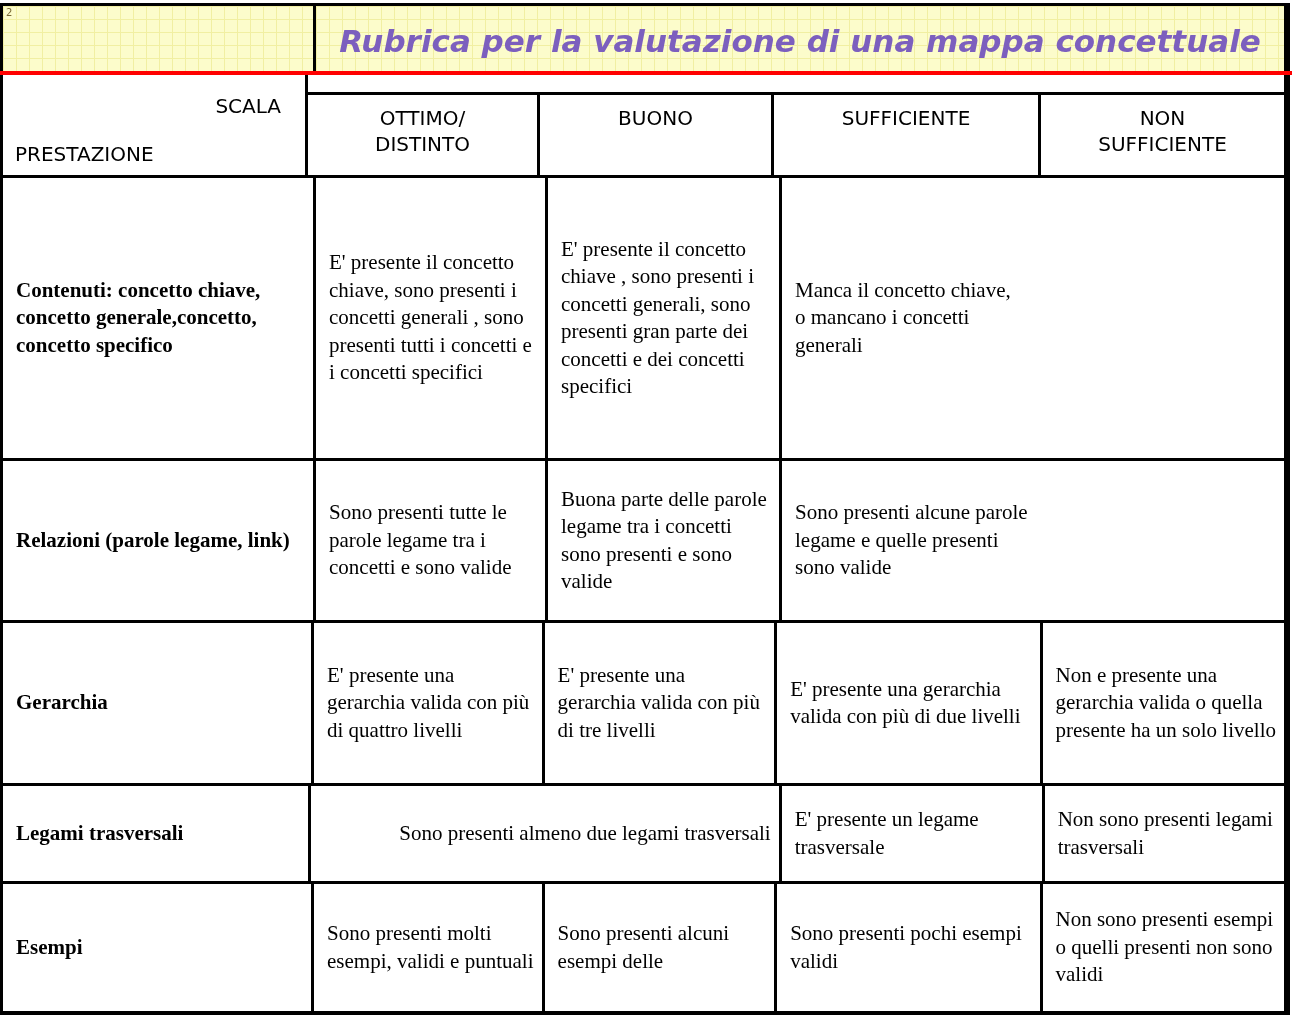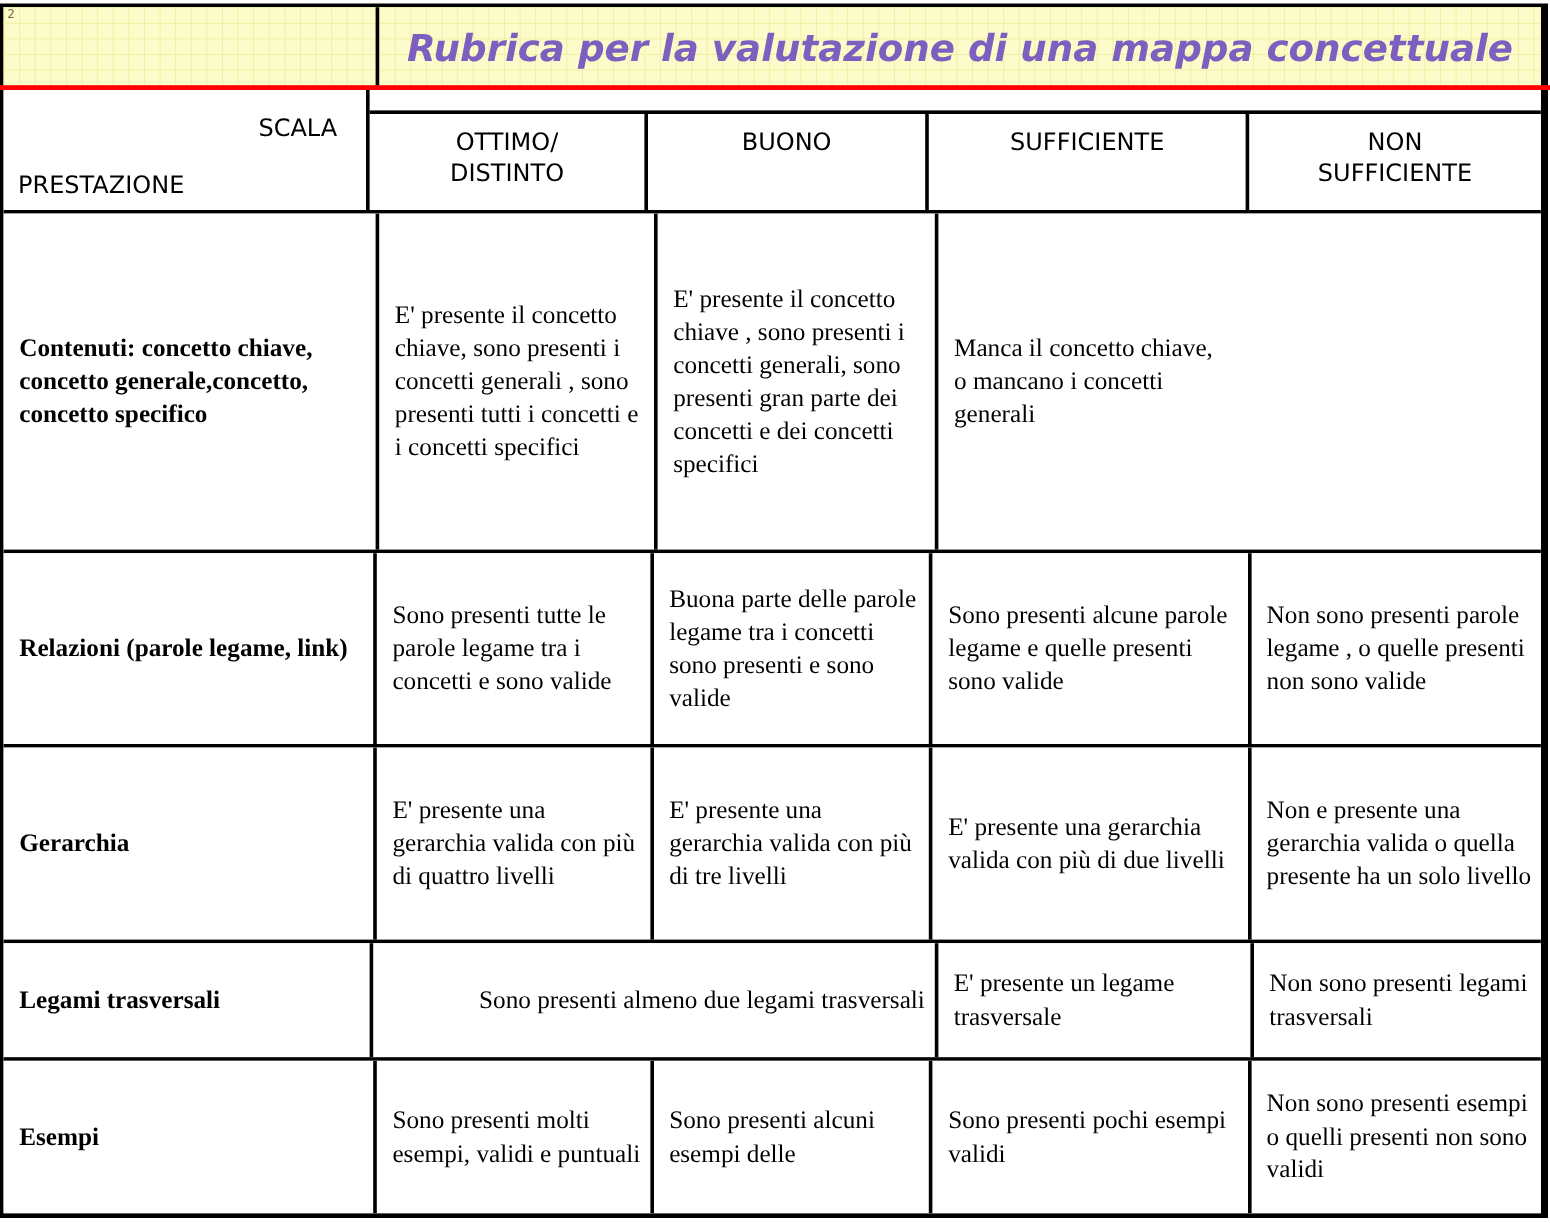--- a/index.html
+++ b/index.html
@@ -97,23 +97,20 @@
         </div>
       <div class="cell w2">
           <span>Sono presenti tutte le parole legame tra i concetti e sono valide</span>
         </div>
       <div class="cell w3">
           <span>Buona parte delle parole legame tra i concetti sono presenti e sono valide</span>
         </div>
       <div class="cell w4">
           <span>Sono presenti alcune parole legame e quelle presenti sono valide</span>
         </div>
-      <div class="cell w5">
-          <span>Non sono presenti parole legame , o quelle presenti non sono valide</span>
-        </div>
     </div>
 
     <div class="row r3">
       <div class="cell w1">
           <span class="criterion">Gerarchia</span>
         </div>
       <div class="cell w2">
           <span>E' presente una gerarchia valida con più di quattro livelli</span>
         </div>
       <div class="cell w3">

